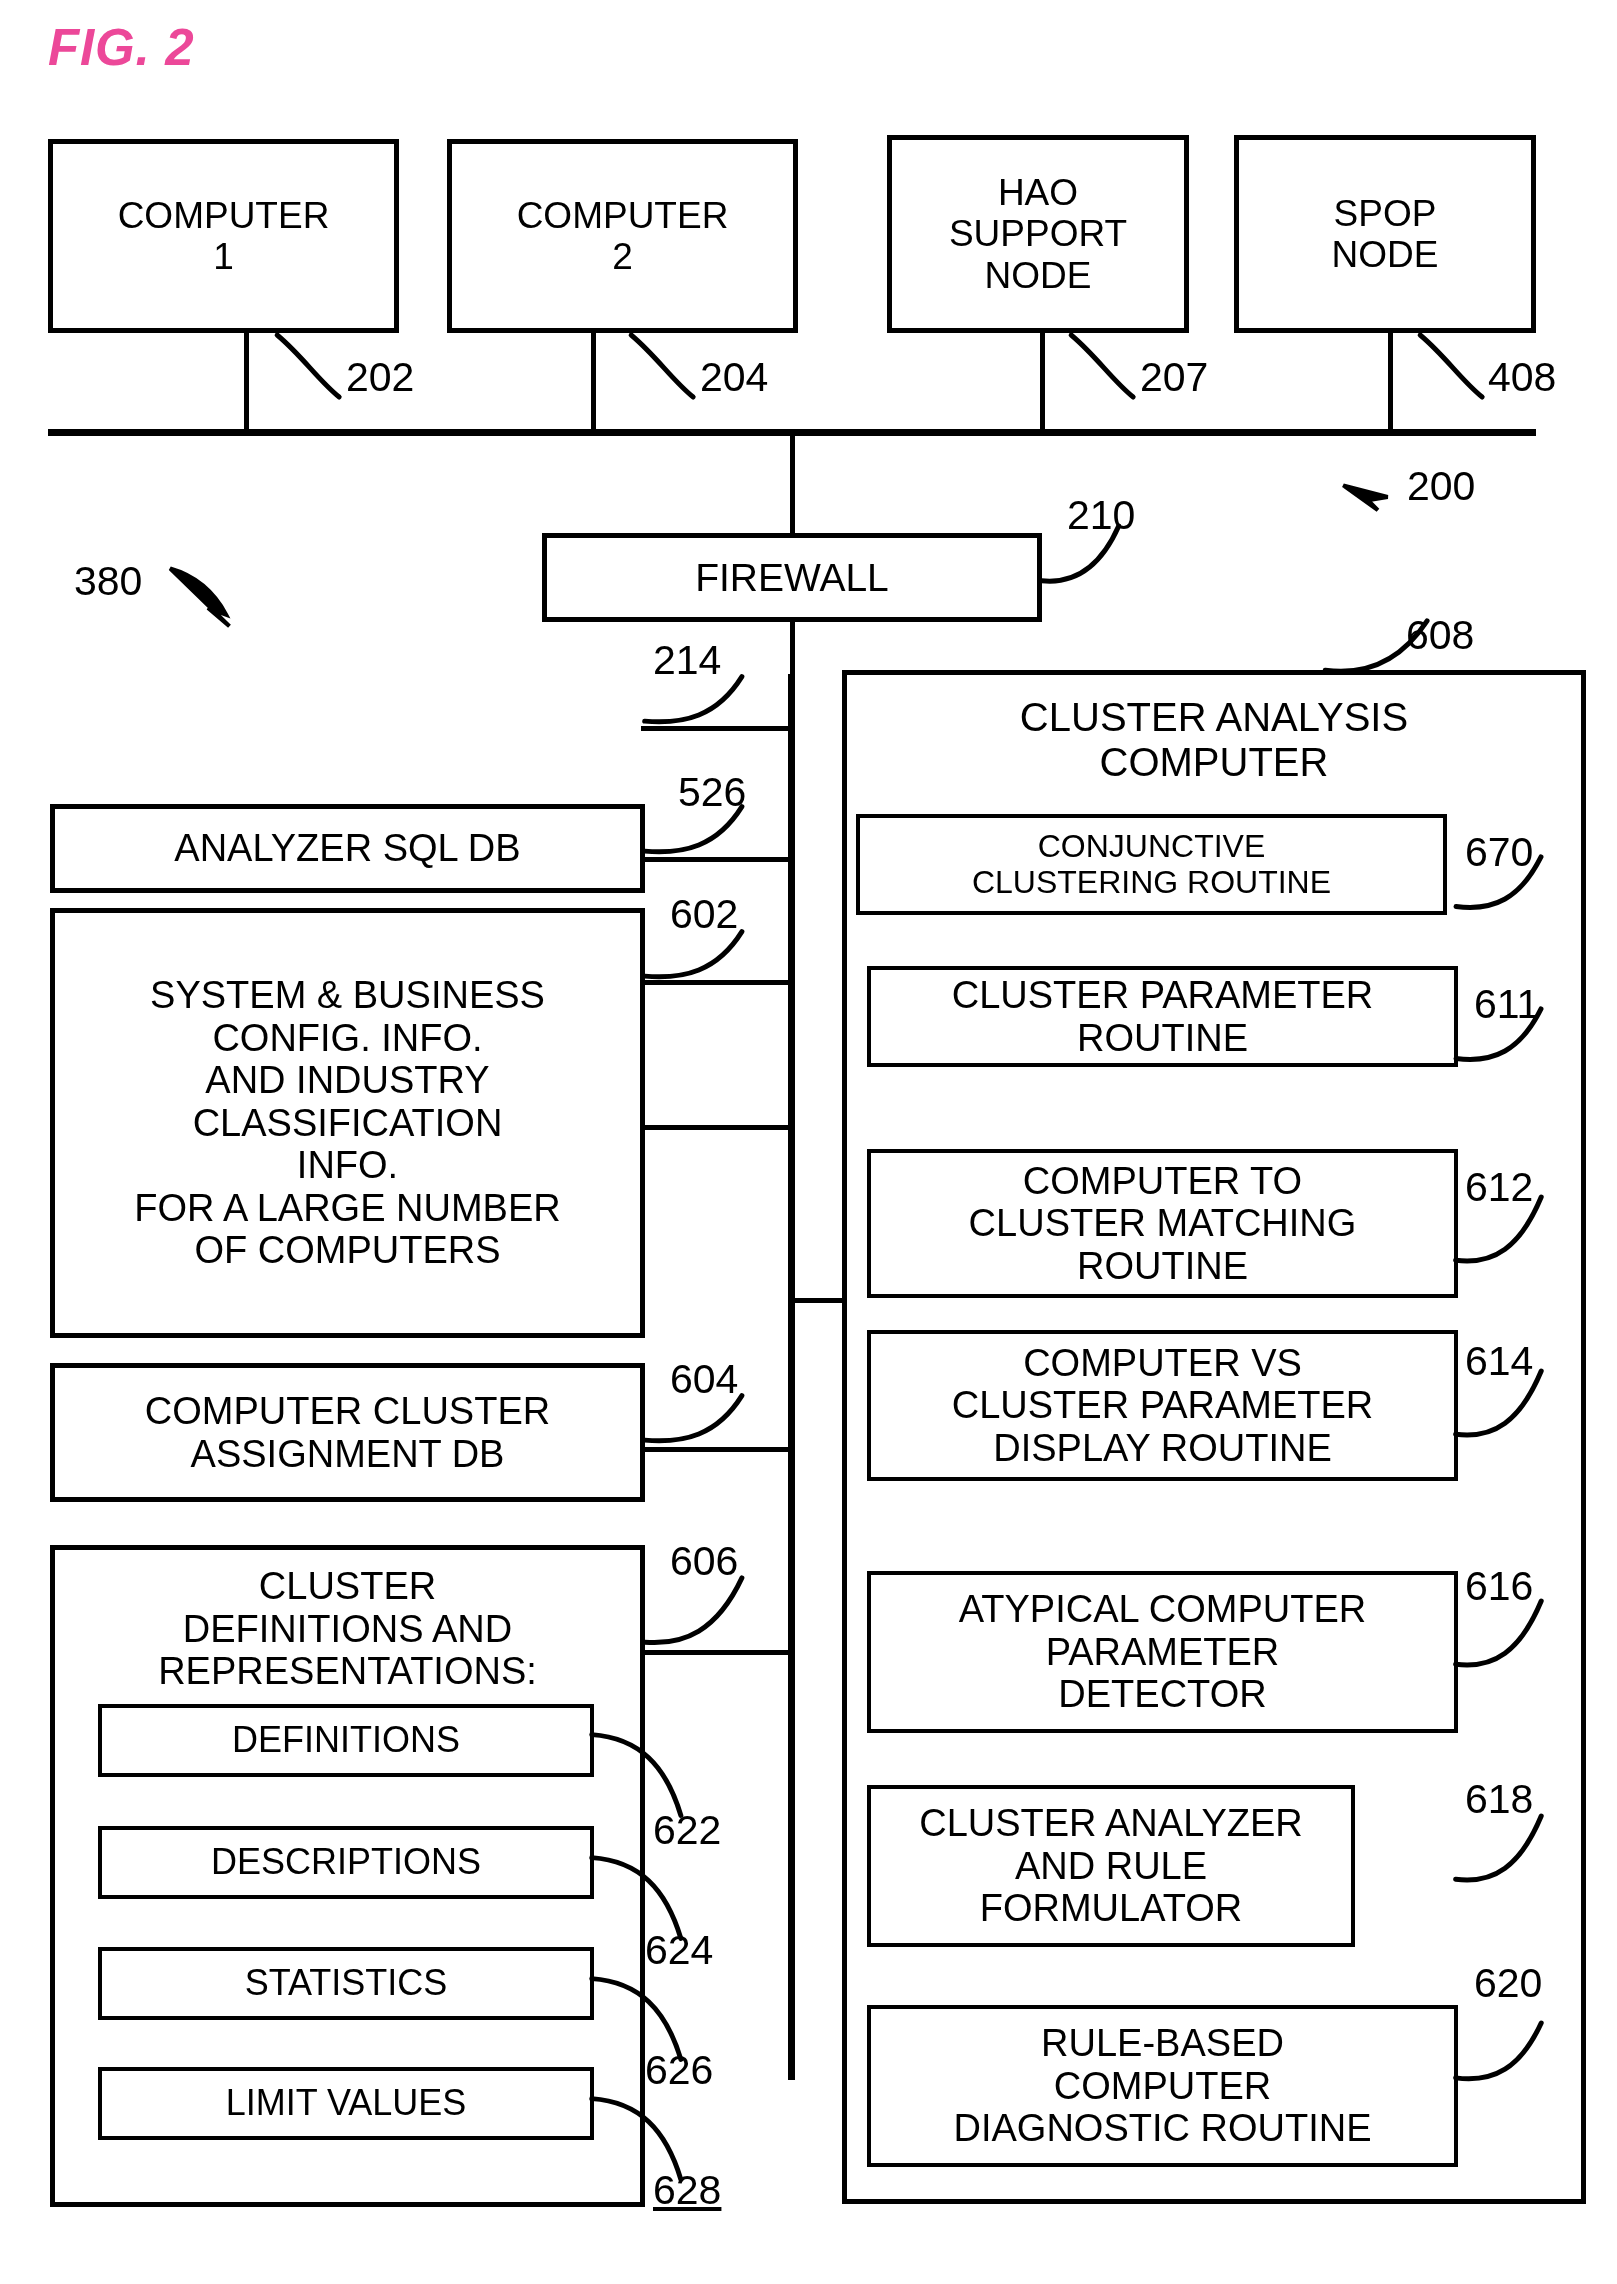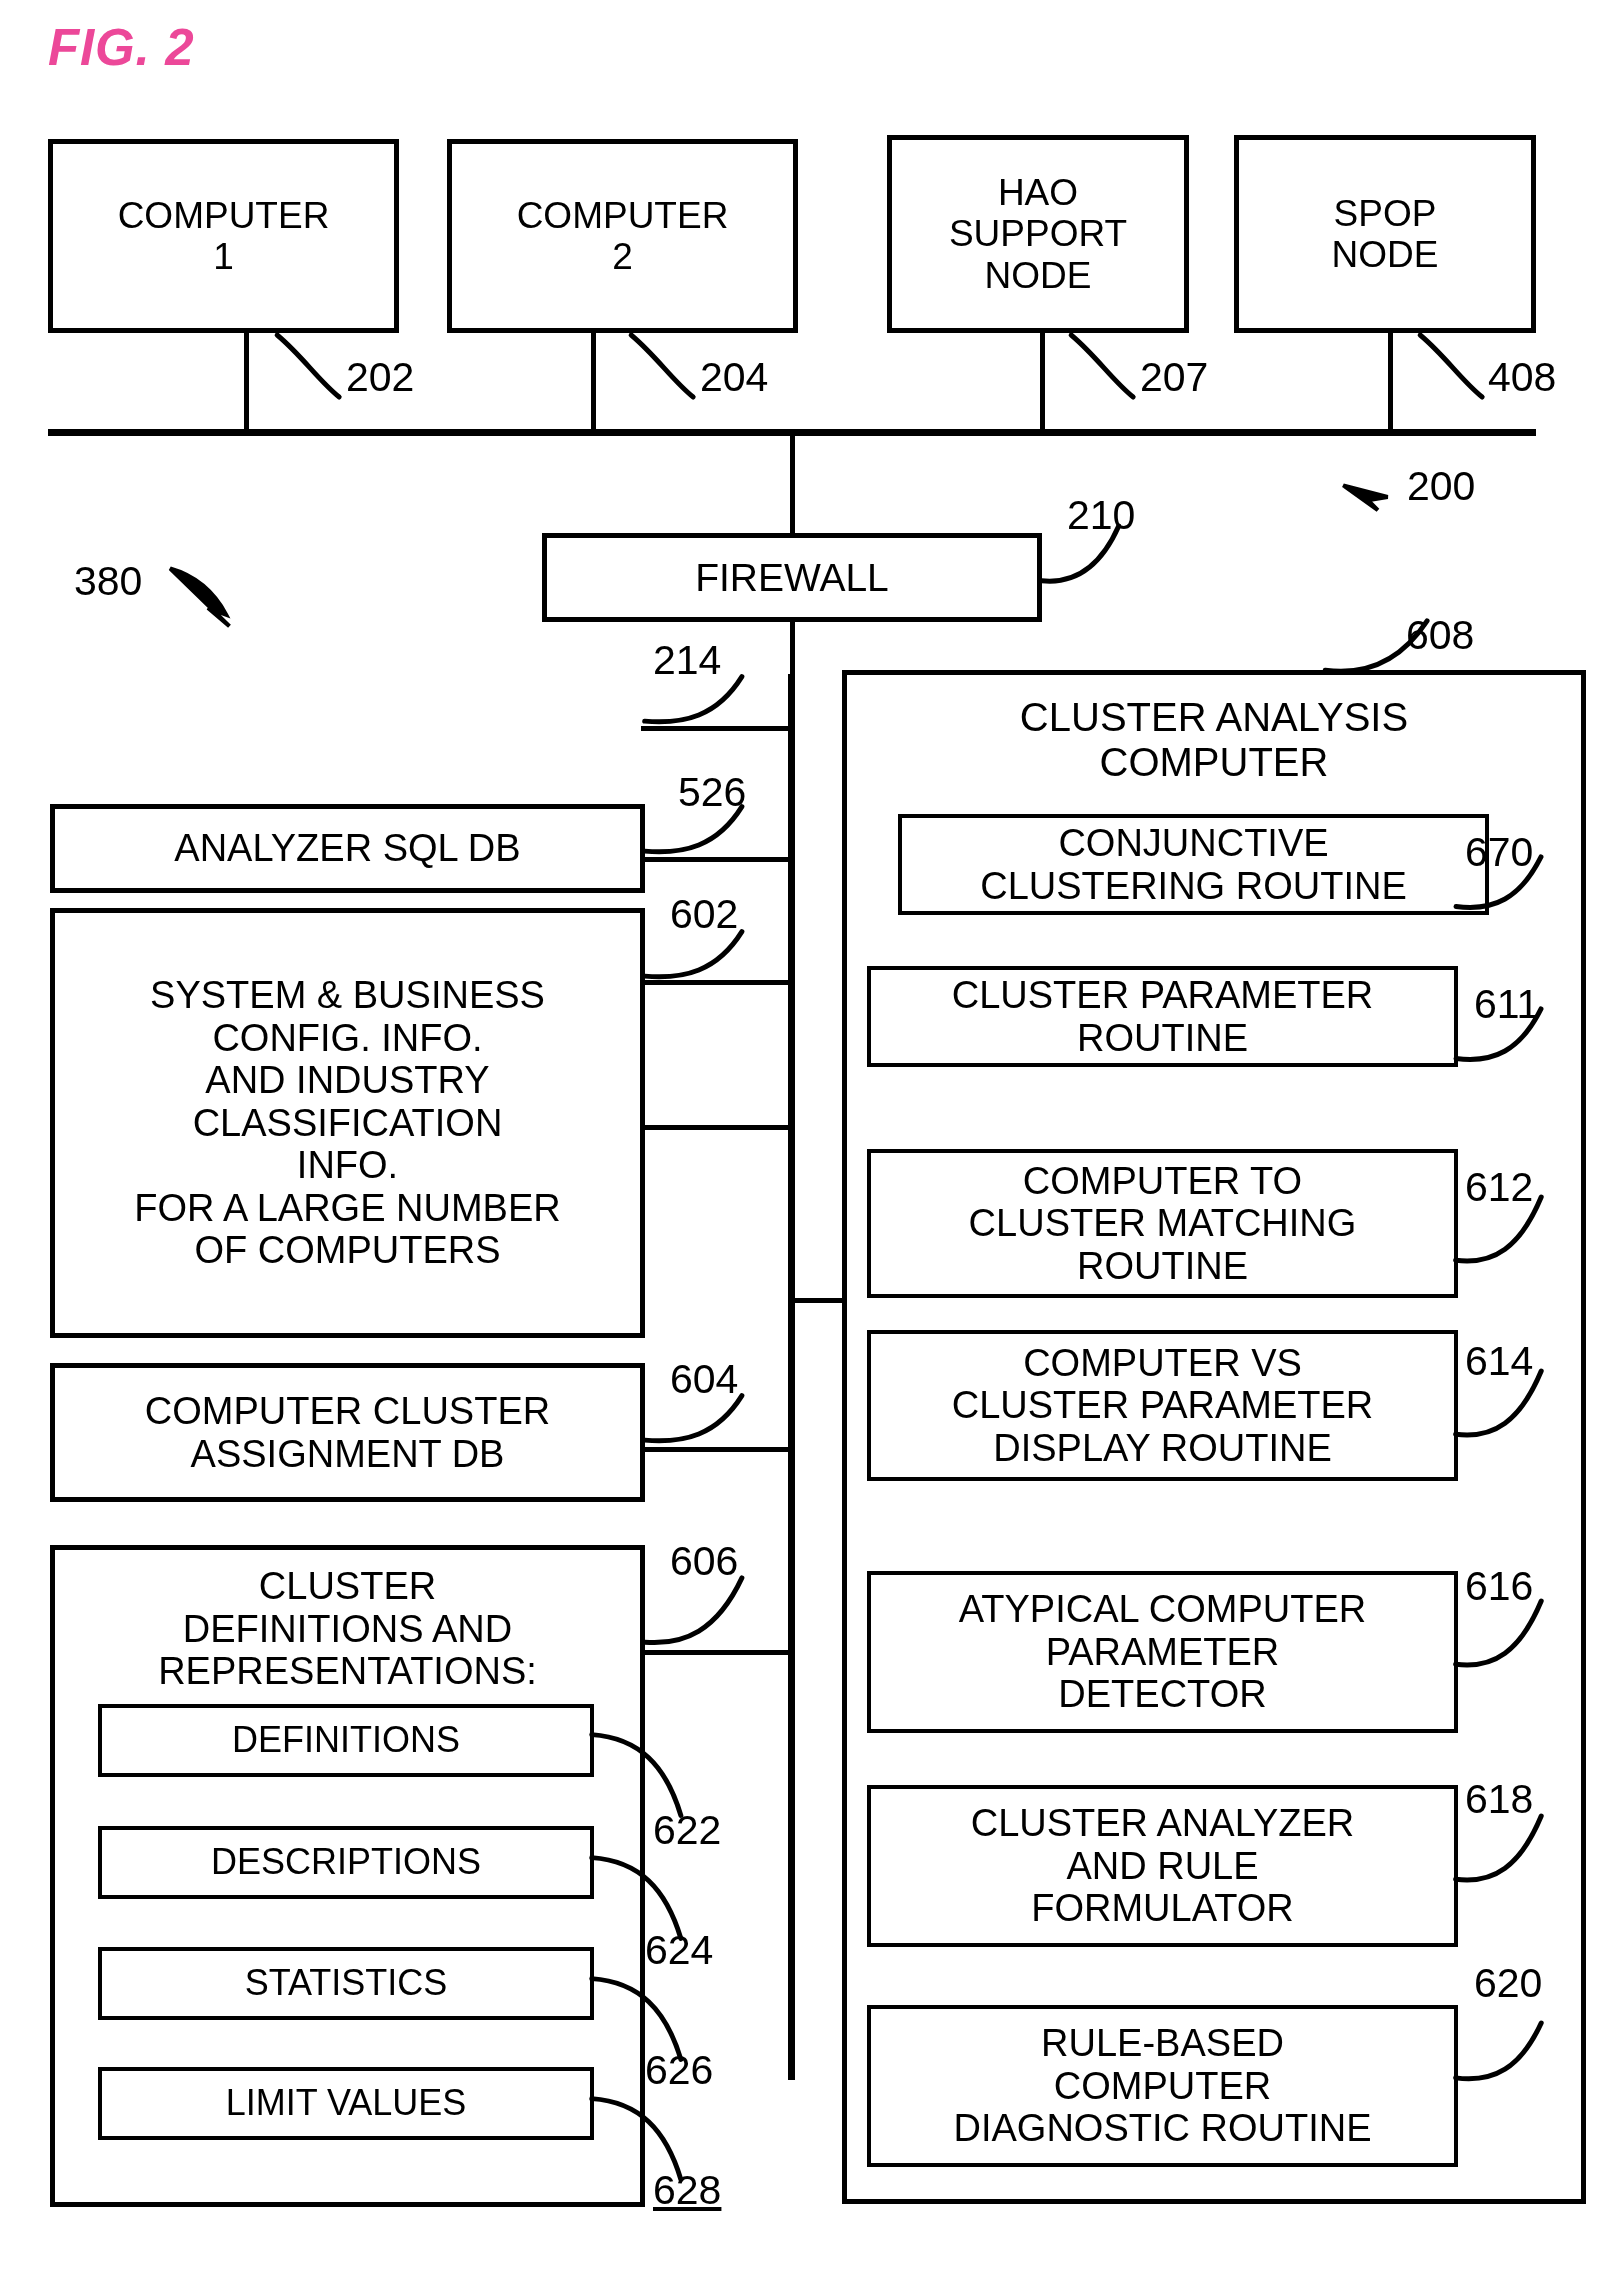--- a/index.html
+++ b/index.html
@@ -252,21 +252,21 @@
 
   <div class="box" style="left:842px; top:670px; width:744px; height:1534px; align-items:flex-start; justify-content:center; font-size:40px; padding-top:20px;">
     <span class="lbl">CLUSTER ANALYSIS
 COMPUTER</span>
   </div>
   <svg class="leader" style="left:1323px; top:616px; width:149px; height:74px;" viewBox="0 0 180 90" width="149" height="74">
     <path d="M 2 66 C 48 72, 92 58, 126 6"></path>
   </svg>
   <div class="ref" style="left:1406px; top:612px;">608</div>
 
-  <div class="box thin" style="left:898px; top:814px; width:591px; height:101px; font-size:38px;">
+  <div class="box thin" style="left:856px; top:814px; width:591px; height:101px; font-size:32px;">
     <span class="lbl">CONJUNCTIVE
 CLUSTERING ROUTINE</span>
   </div>
   <svg class="leader" style="left:1454px; top:852px; width:108px; height:66px;" viewBox="0 0 130 80" width="108" height="66">
     <path d="M 2 66 C 48 72, 80 56, 105 6"></path>
   </svg>
   <div class="ref" style="left:1465px; top:829px;">670</div>
 
   <div class="box thin" style="left:867px; top:966px; width:591px; height:101px; font-size:38px;">
     <span class="lbl">CLUSTER PARAMETER
@@ -300,21 +300,21 @@
   <div class="box thin" style="left:867px; top:1571px; width:591px; height:162px; font-size:38px;">
     <span class="lbl">ATYPICAL COMPUTER
 PARAMETER
 DETECTOR</span>
   </div>
   <svg class="leader" style="left:1454px; top:1596px; width:108px; height:79px;" viewBox="0 0 130 95" width="108" height="79">
     <path d="M 2 82 C 48 88, 80 66, 105 6"></path>
   </svg>
   <div class="ref" style="left:1465px; top:1563px;">616</div>
 
-  <div class="box thin" style="left:867px; top:1785px; width:591px; height:162px; font-size:38px;">
+  <div class="box thin" style="left:867px; top:1785px; width:488px; height:162px; font-size:38px;">
     <span class="lbl">CLUSTER ANALYZER
 AND RULE
 FORMULATOR</span>
   </div>
   <svg class="leader" style="left:1454px; top:1811px; width:108px; height:79px;" viewBox="0 0 130 95" width="108" height="79">
     <path d="M 2 82 C 48 88, 80 66, 105 6"></path>
   </svg>
   <div class="ref" style="left:1465px; top:1776px;">618</div>
 
   <div class="box thin" style="left:867px; top:2005px; width:591px; height:162px; font-size:38px;">

